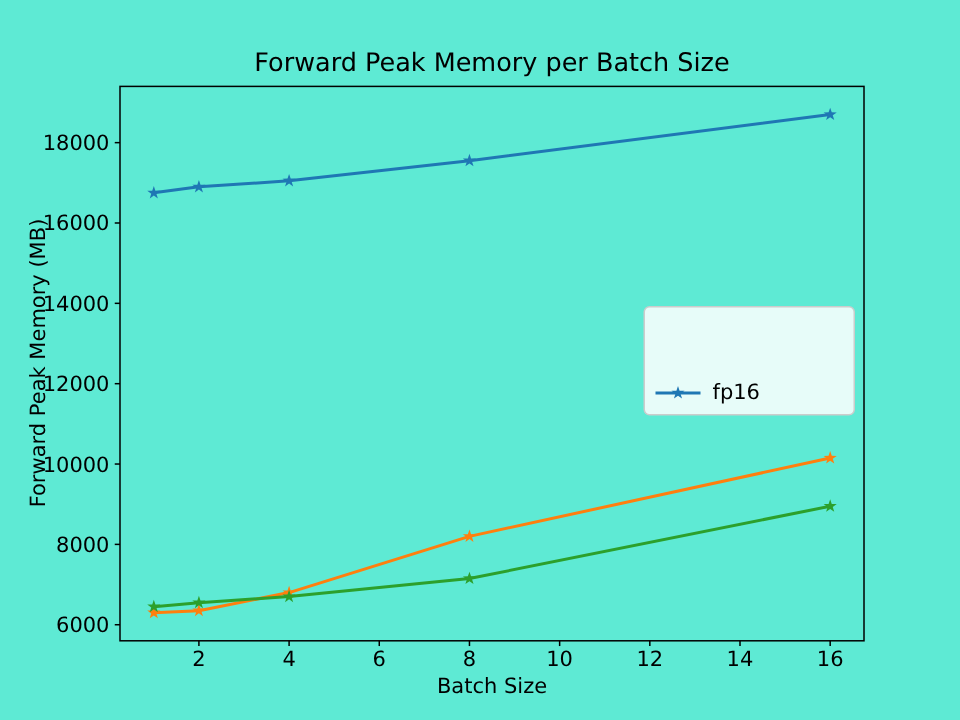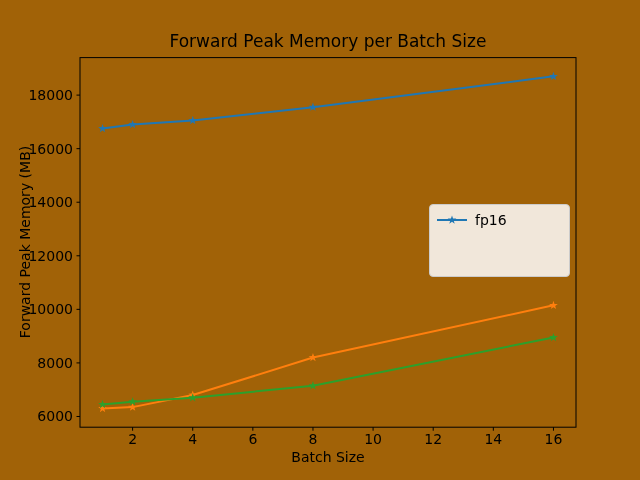--- a/index.html
+++ b/index.html
@@ -5,21 +5,21 @@
   html, body {
     margin: 0;
     padding: 0;
     background: #ffffff;
     font-family: "DejaVu Sans", "Liberation Sans", sans-serif;
   }
   .figure {
     position: relative;
     width: 640px;
     height: 480px;
-    background: #a16207;
+    background: #5eead4;
     overflow: hidden;
   }
   svg text {
     fill: #000000;
     font-family: "DejaVu Sans", "Liberation Sans", sans-serif;
   }
   .title-text   { font-size: 17px; }
   .axis-label   { font-size: 14px; }
   .tick-label   { font-size: 14px; }
   .legend {
@@ -28,21 +28,21 @@
     top: 204px;
     width: 141px;
     height: 73px;
     box-sizing: border-box;
     background: rgba(255,255,255,0.85);
     border: 1px solid #cccccc;
     border-radius: 4px;
     padding: 4px 6px;
     display: flex;
     flex-direction: column;
-    justify-content: space-between;
+    justify-content: flex-end;
   }
   .legend-row {
     display: flex;
     align-items: center;
     gap: 7px;
     height: 21px;
   }
   .legend-label {
     font-size: 14px;
     color: #000000;

